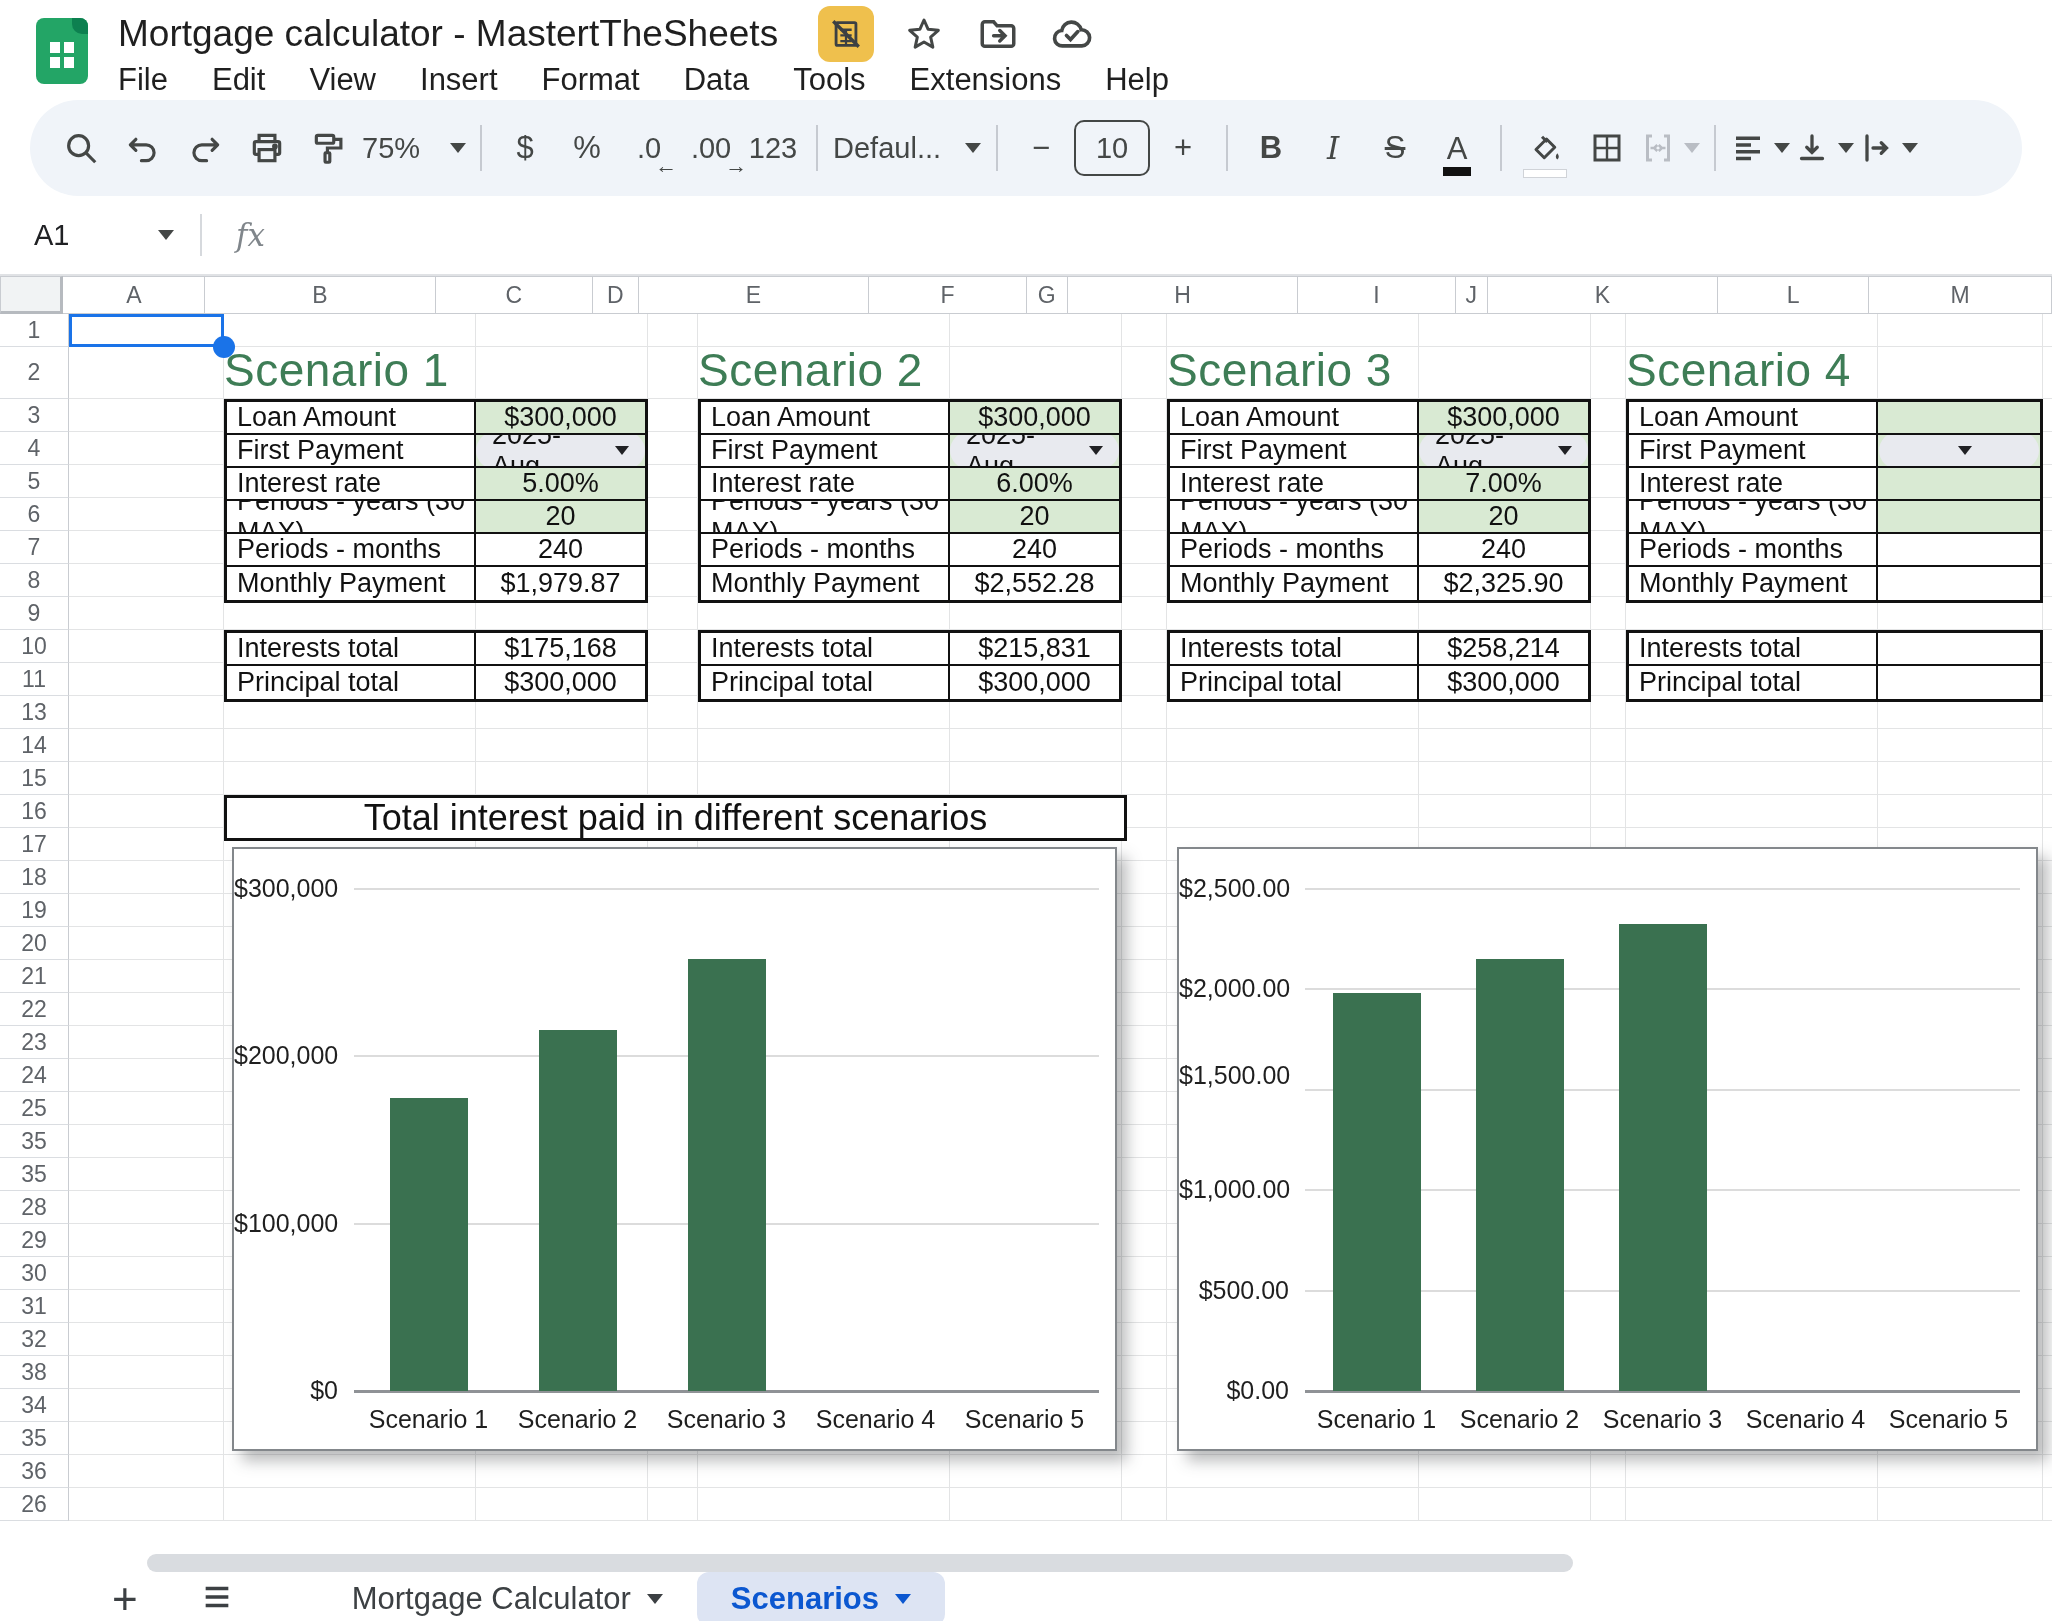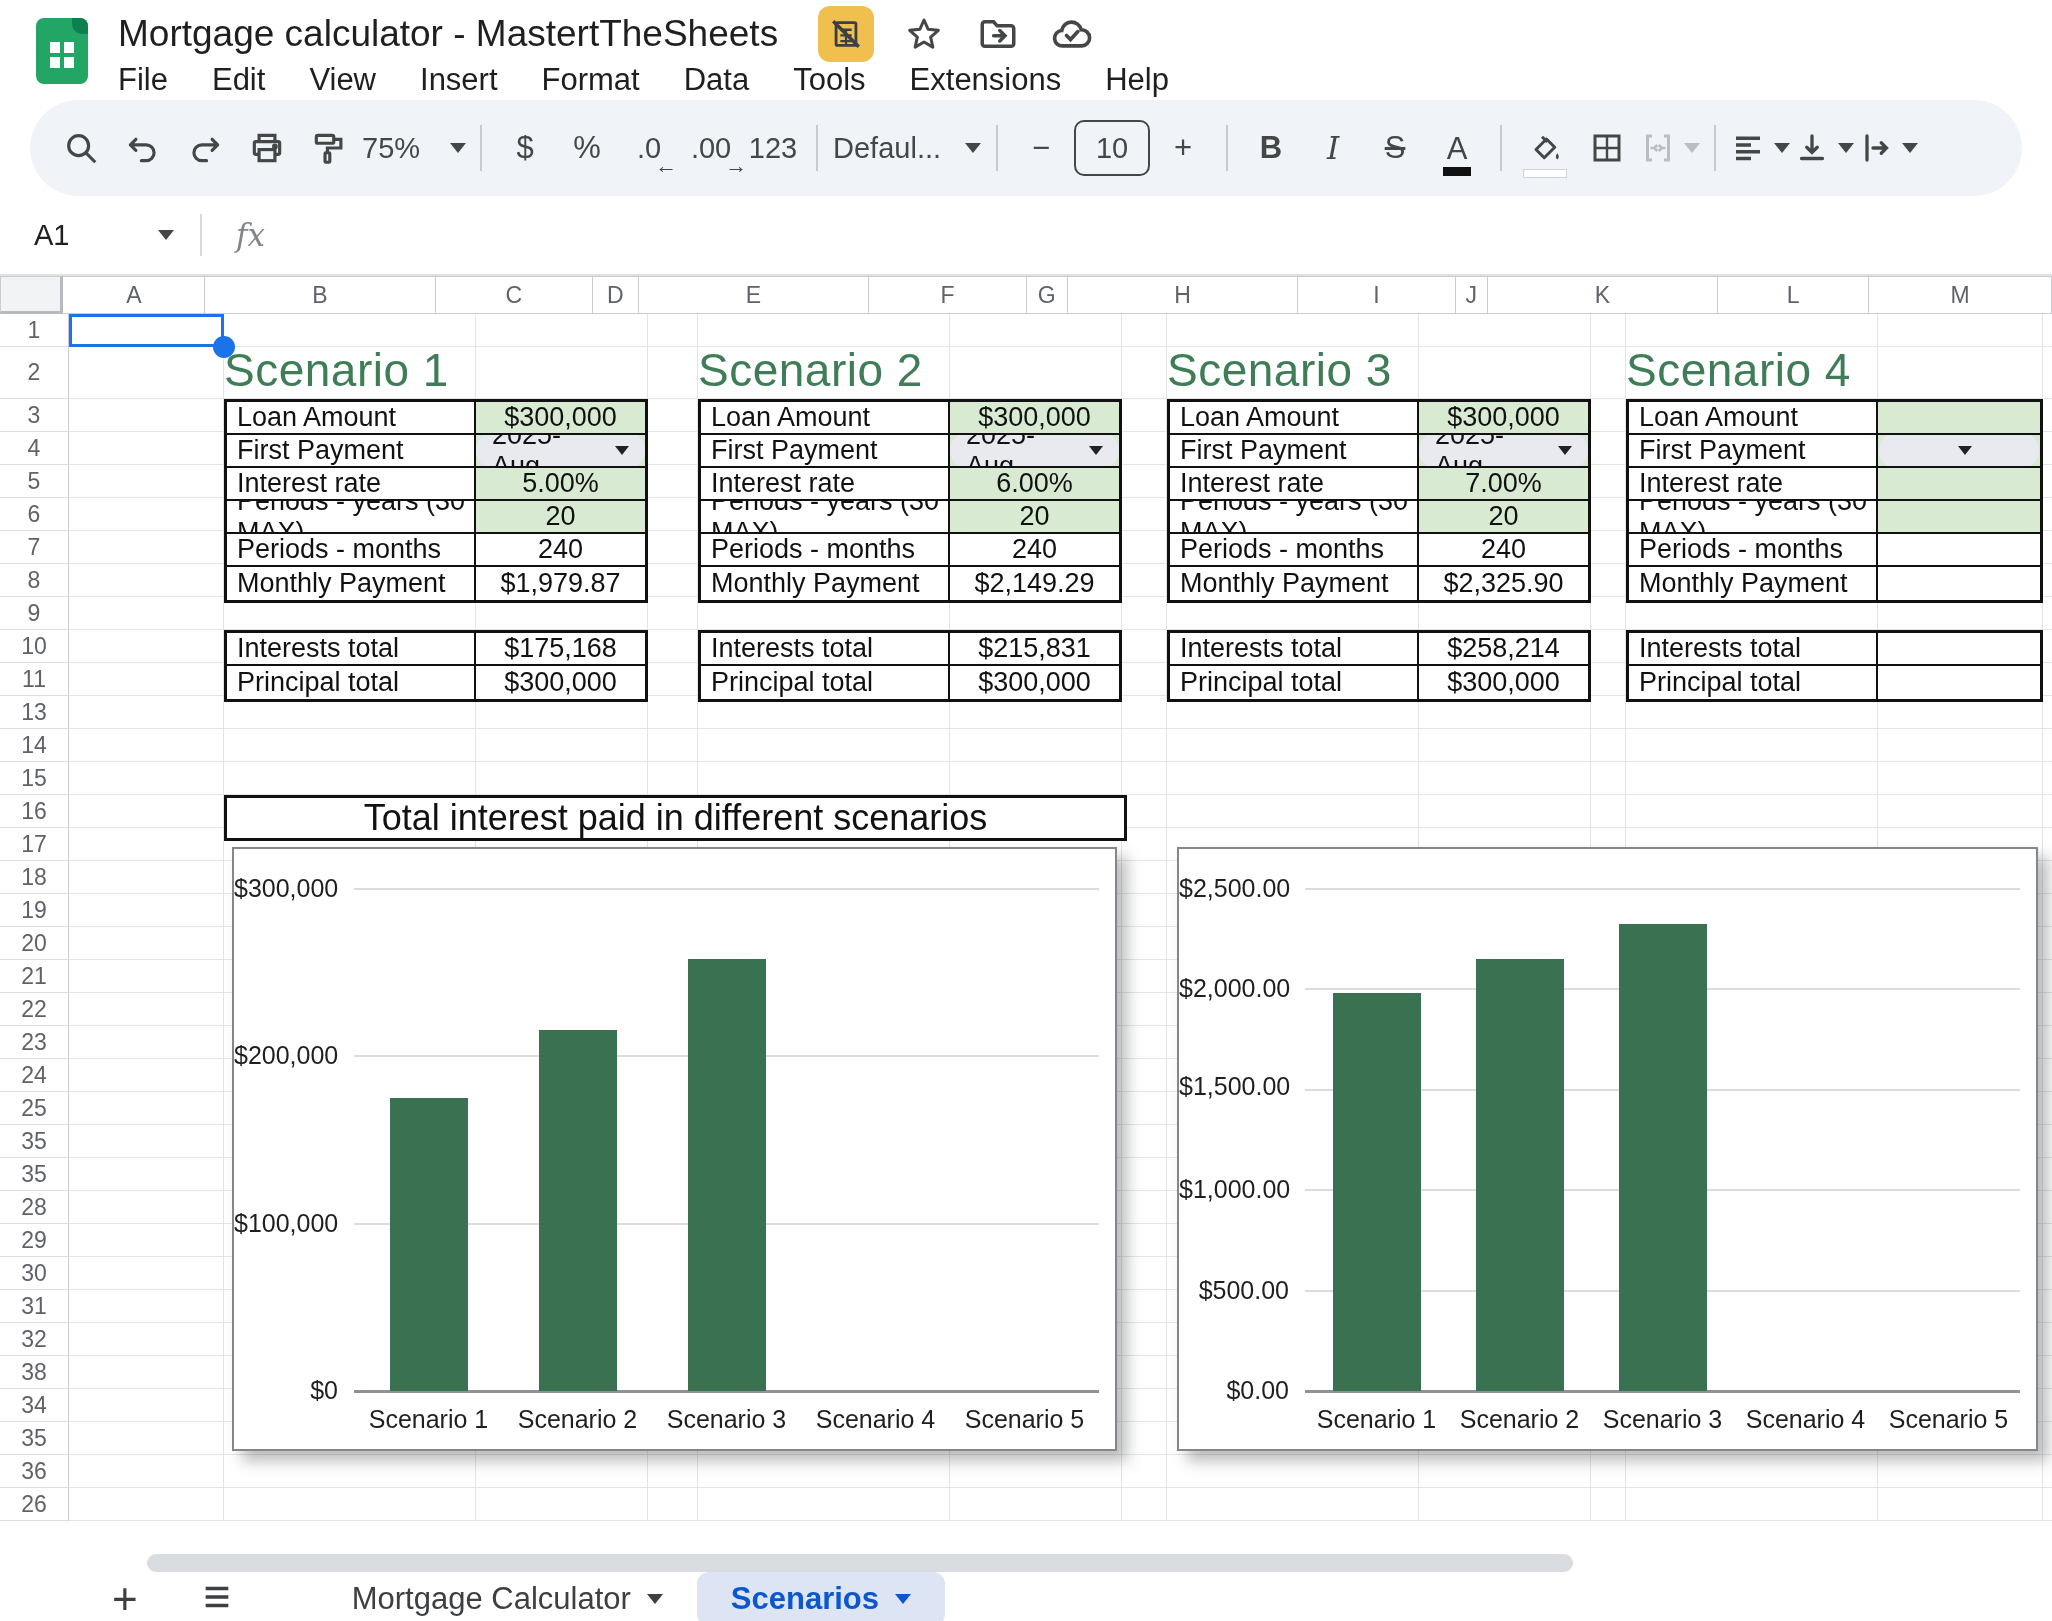--- a/index.html
+++ b/index.html
@@ -933,21 +933,21 @@
               <span class="caret"></span>
             </div>
           </div>
           <div class="st-cell st-label" style="height: 33px;">Interest rate</div>
           <div class="st-cell st-value last-col" style="height: 33px; background: rgb(217, 234, 211);">6.00%</div>
           <div class="st-cell st-label" style="height: 33px;">Periods - years (30 MAX)</div>
           <div class="st-cell st-value last-col" style="height: 33px; background: rgb(217, 234, 211);">20</div>
           <div class="st-cell st-label" style="height: 33px;">Periods - months</div>
           <div class="st-cell st-value last-col" style="height: 33px;">240</div>
           <div class="st-cell st-label last-row" style="height: 33px;">Monthly Payment</div>
-          <div class="st-cell st-value last-col last-row" style="height: 33px;">$2,149.29</div>
+          <div class="st-cell st-value last-col last-row" style="height: 33px;">$2,552.28</div>
         </div>
         <div class="sheet-table" style="left: 698px; top: 316px; width: 424px; grid-template-columns: 249px 169px;">
           <div class="st-cell st-label" style="height: 33px;">Interests total</div>
           <div class="st-cell st-value last-col" style="height: 33px;">$215,831</div>
           <div class="st-cell st-label last-row" style="height: 33px;">Principal total</div>
           <div class="st-cell st-value last-col last-row" style="height: 33px;">$300,000</div>
         </div>
         <div class="scenario-heading" style="left: 1167px; top: 31px; height: 52px; color: rgb(62, 125, 86);">Scenario 3</div>
         <div class="sheet-table" style="left: 1167px; top: 85px; width: 424px; grid-template-columns: 249px 169px;">
           <div class="st-cell st-label" style="height: 33px;">Loan Amount</div>
@@ -1023,21 +1023,21 @@
             <div class="cat" style="left: 716px; width: 149px; top: 556px;">Scenario 5</div>
           </div>
         </div>
         <div class="chart" style="left: 1169px; top: 481px; width: 879px; height: 662px;">
           <div class="chart-body">
             <div class="gridline" style="left: 126px; width: 715px; top: 39px;"></div>
             <div class="ytick" style="left: 0px; width: 110px; top: 25px;">$2,500.00</div>
             <div class="gridline" style="left: 126px; width: 715px; top: 139.4px;"></div>
             <div class="ytick" style="left: 0px; width: 110px; top: 125.4px;">$2,000.00</div>
             <div class="gridline" style="left: 126px; width: 715px; top: 239.8px;"></div>
-            <div class="ytick" style="left: 0px; width: 110px; top: 223px;">$1,500.00</div>
+            <div class="ytick" style="left: 0px; width: 110px; top: 212px;">$1,500.00</div>
             <div class="gridline" style="left: 126px; width: 715px; top: 340.2px;"></div>
             <div class="ytick" style="left: 0px; width: 110px; top: 326.2px;">$1,000.00</div>
             <div class="gridline" style="left: 126px; width: 715px; top: 440.6px;"></div>
             <div class="ytick" style="left: 0px; width: 110px; top: 426.6px;">$500.00</div>
             <div class="gridline axis" style="left: 126px; width: 715px; top: 541px;"></div>
             <div class="ytick" style="left: 0px; width: 110px; top: 527px;">$0.00</div>
             <div class="bar" style="left: 154px; width: 88px; top: 144px; height: 398px; background: rgb(58, 113, 80);"></div>
             <div class="cat" style="left: 126px; width: 143px; top: 556px;">Scenario 1</div>
             <div class="bar" style="left: 297px; width: 88px; top: 110px; height: 432px; background: rgb(58, 113, 80);"></div>
             <div class="cat" style="left: 269px; width: 143px; top: 556px;">Scenario 2</div>

